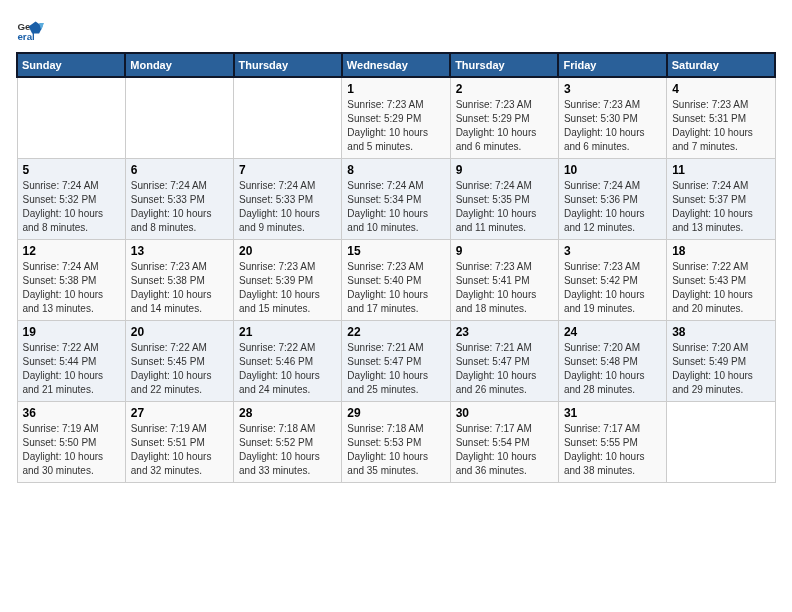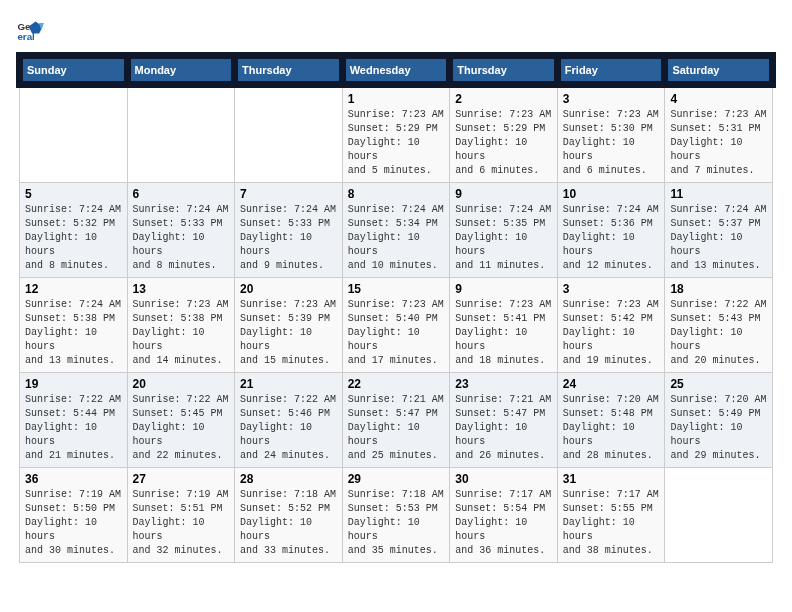--- a/index.html
+++ b/index.html
@@ -51,21 +51,21 @@
       width: 100%;
       border-collapse: collapse;
       font-size: 10.5px;
     }
     .calendar thead tr th {
       background-color: #2a6099;
       color: #fff;
       padding: 5px 4px;
       text-align: left;
       font-size: 11px;
-      border: 7px solid #0f172a;
+      border: 2px solid #0f172a;
     }
     .calendar tbody tr td {
       vertical-align: top;
       padding: 4px 5px;
       border: 1px solid #ccc;
       width: 108px;
       min-height: 80px;
       background: #fff;
     }
     .calendar tbody tr:nth-child(odd) td {
@@ -77,21 +77,20 @@
     .day-num {
       font-size: 12px;
       font-weight: bold;
       display: block;
       margin-bottom: 2px;
     }
     .day-detail {
       color: #333;
       font-size: 10px;
       line-height: 1.4;
-      font-family: Liberation Mono, monospace;
     }
     .empty-cell {
       background: #fff !important;
     }
   </style>
 </head>
 <body>
 
 <div class="header">
   <div class="logo">
@@ -298,21 +297,21 @@
 and 26 minutes.</div>
         </td>
         <td>
           <span class="day-num">24</span>
           <div class="day-detail" style="white-space: pre-line;">Sunrise: 7:20 AM
 Sunset: 5:48 PM
 Daylight: 10 hours
 and 28 minutes.</div>
         </td>
         <td>
-          <span class="day-num">25</span>
+          <span class="day-num">38</span>
           <div class="day-detail" style="white-space: pre-line;">Sunrise: 7:20 AM
 Sunset: 5:49 PM
 Daylight: 10 hours
 and 29 minutes.</div>
         </td>
       </tr>
       <tr>
         <td>
           <span class="day-num">36</span>
           <div class="day-detail" style="white-space: pre-line;">Sunrise: 7:19 AM

